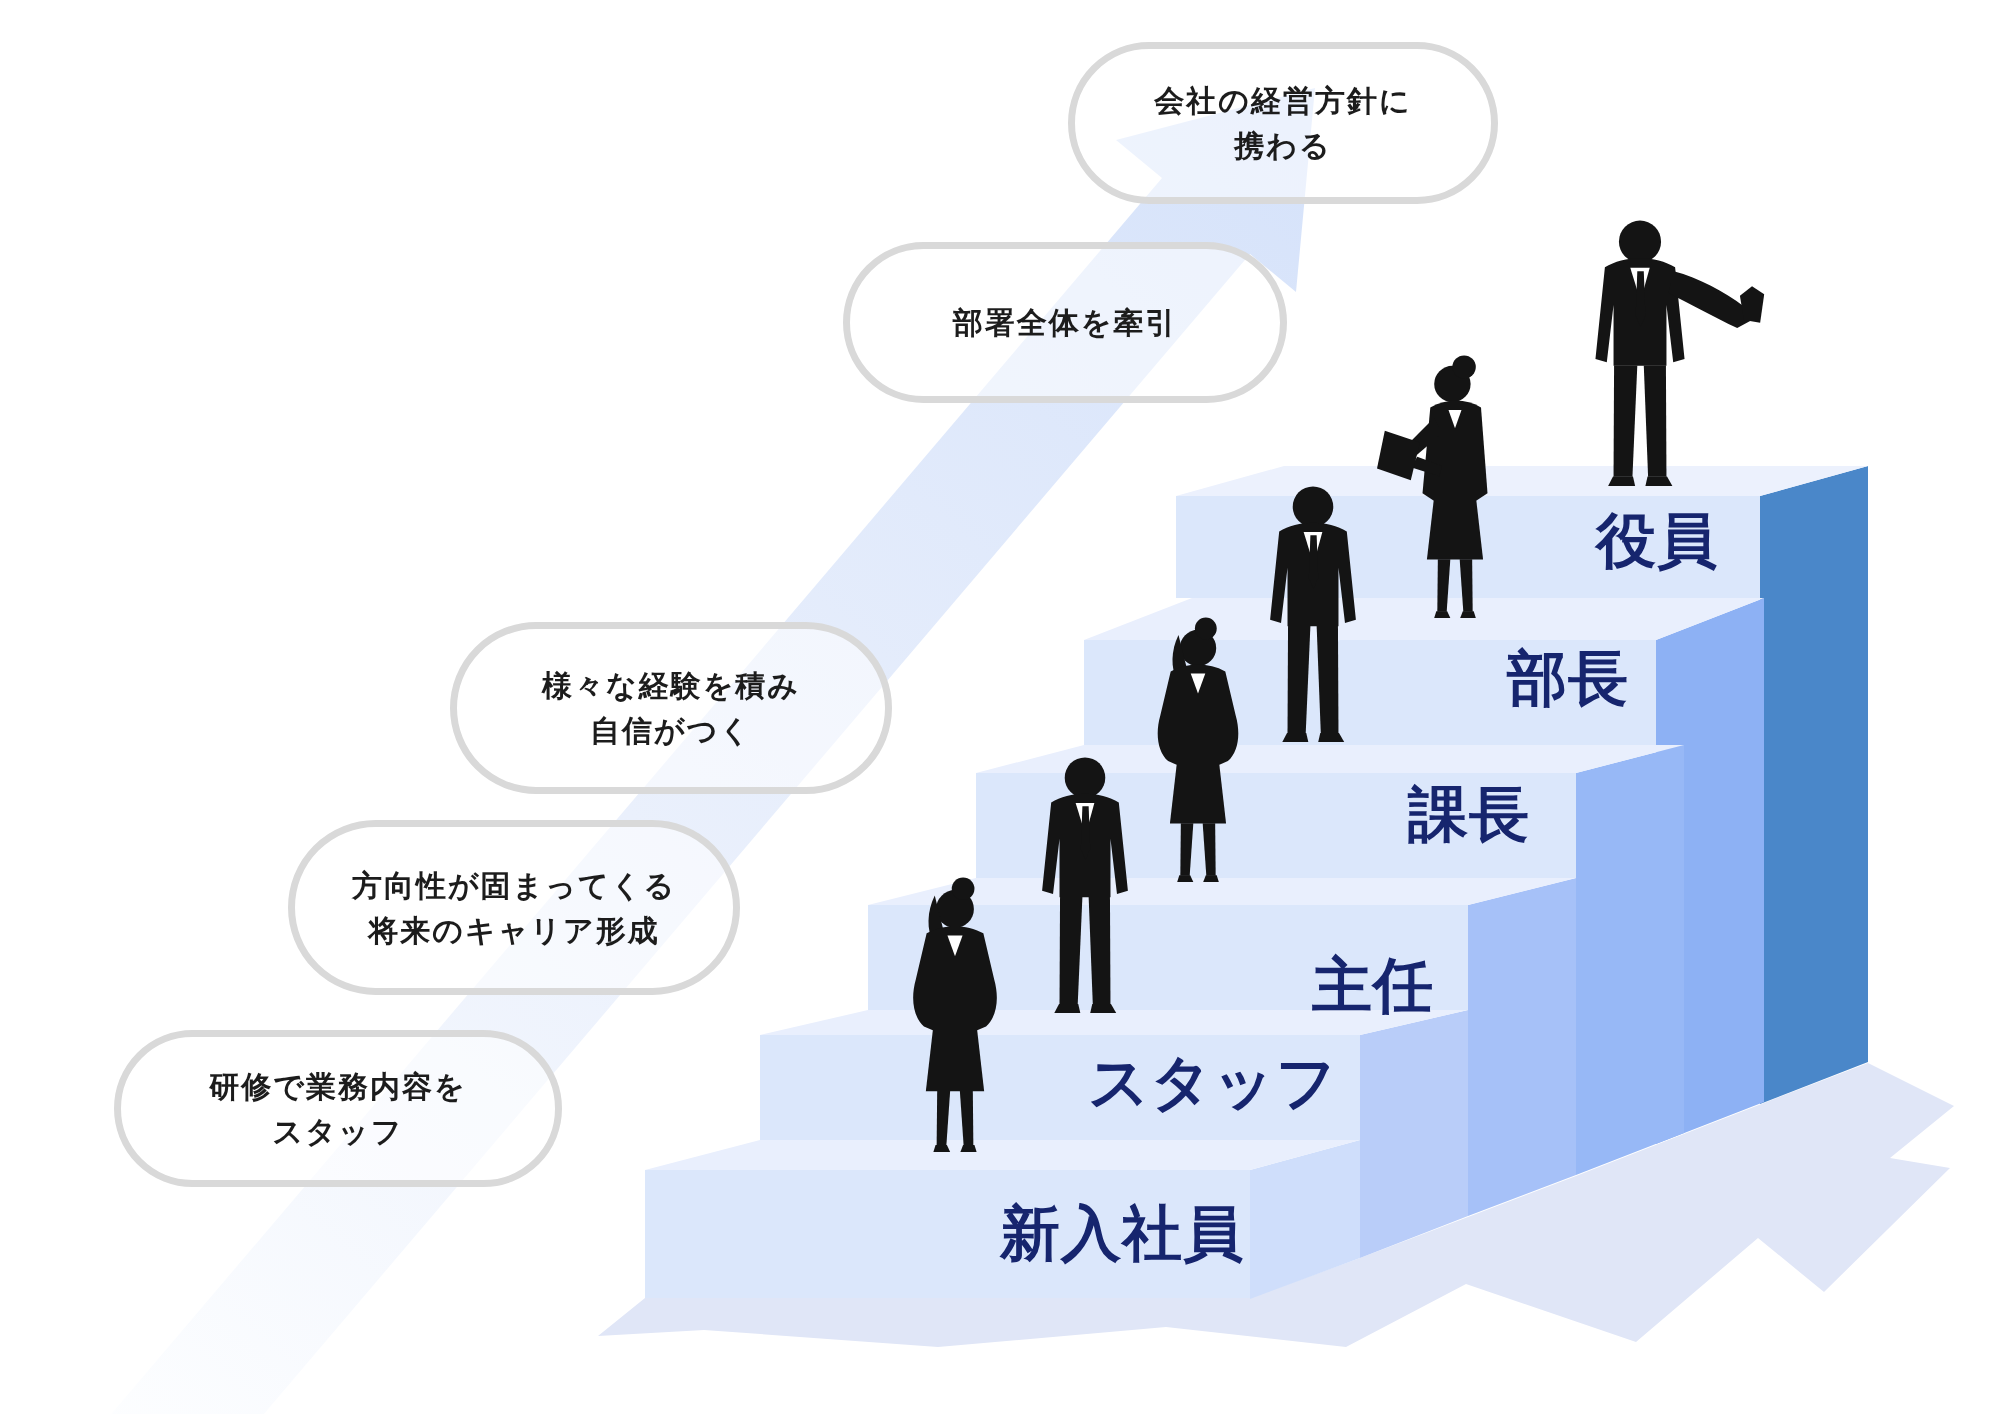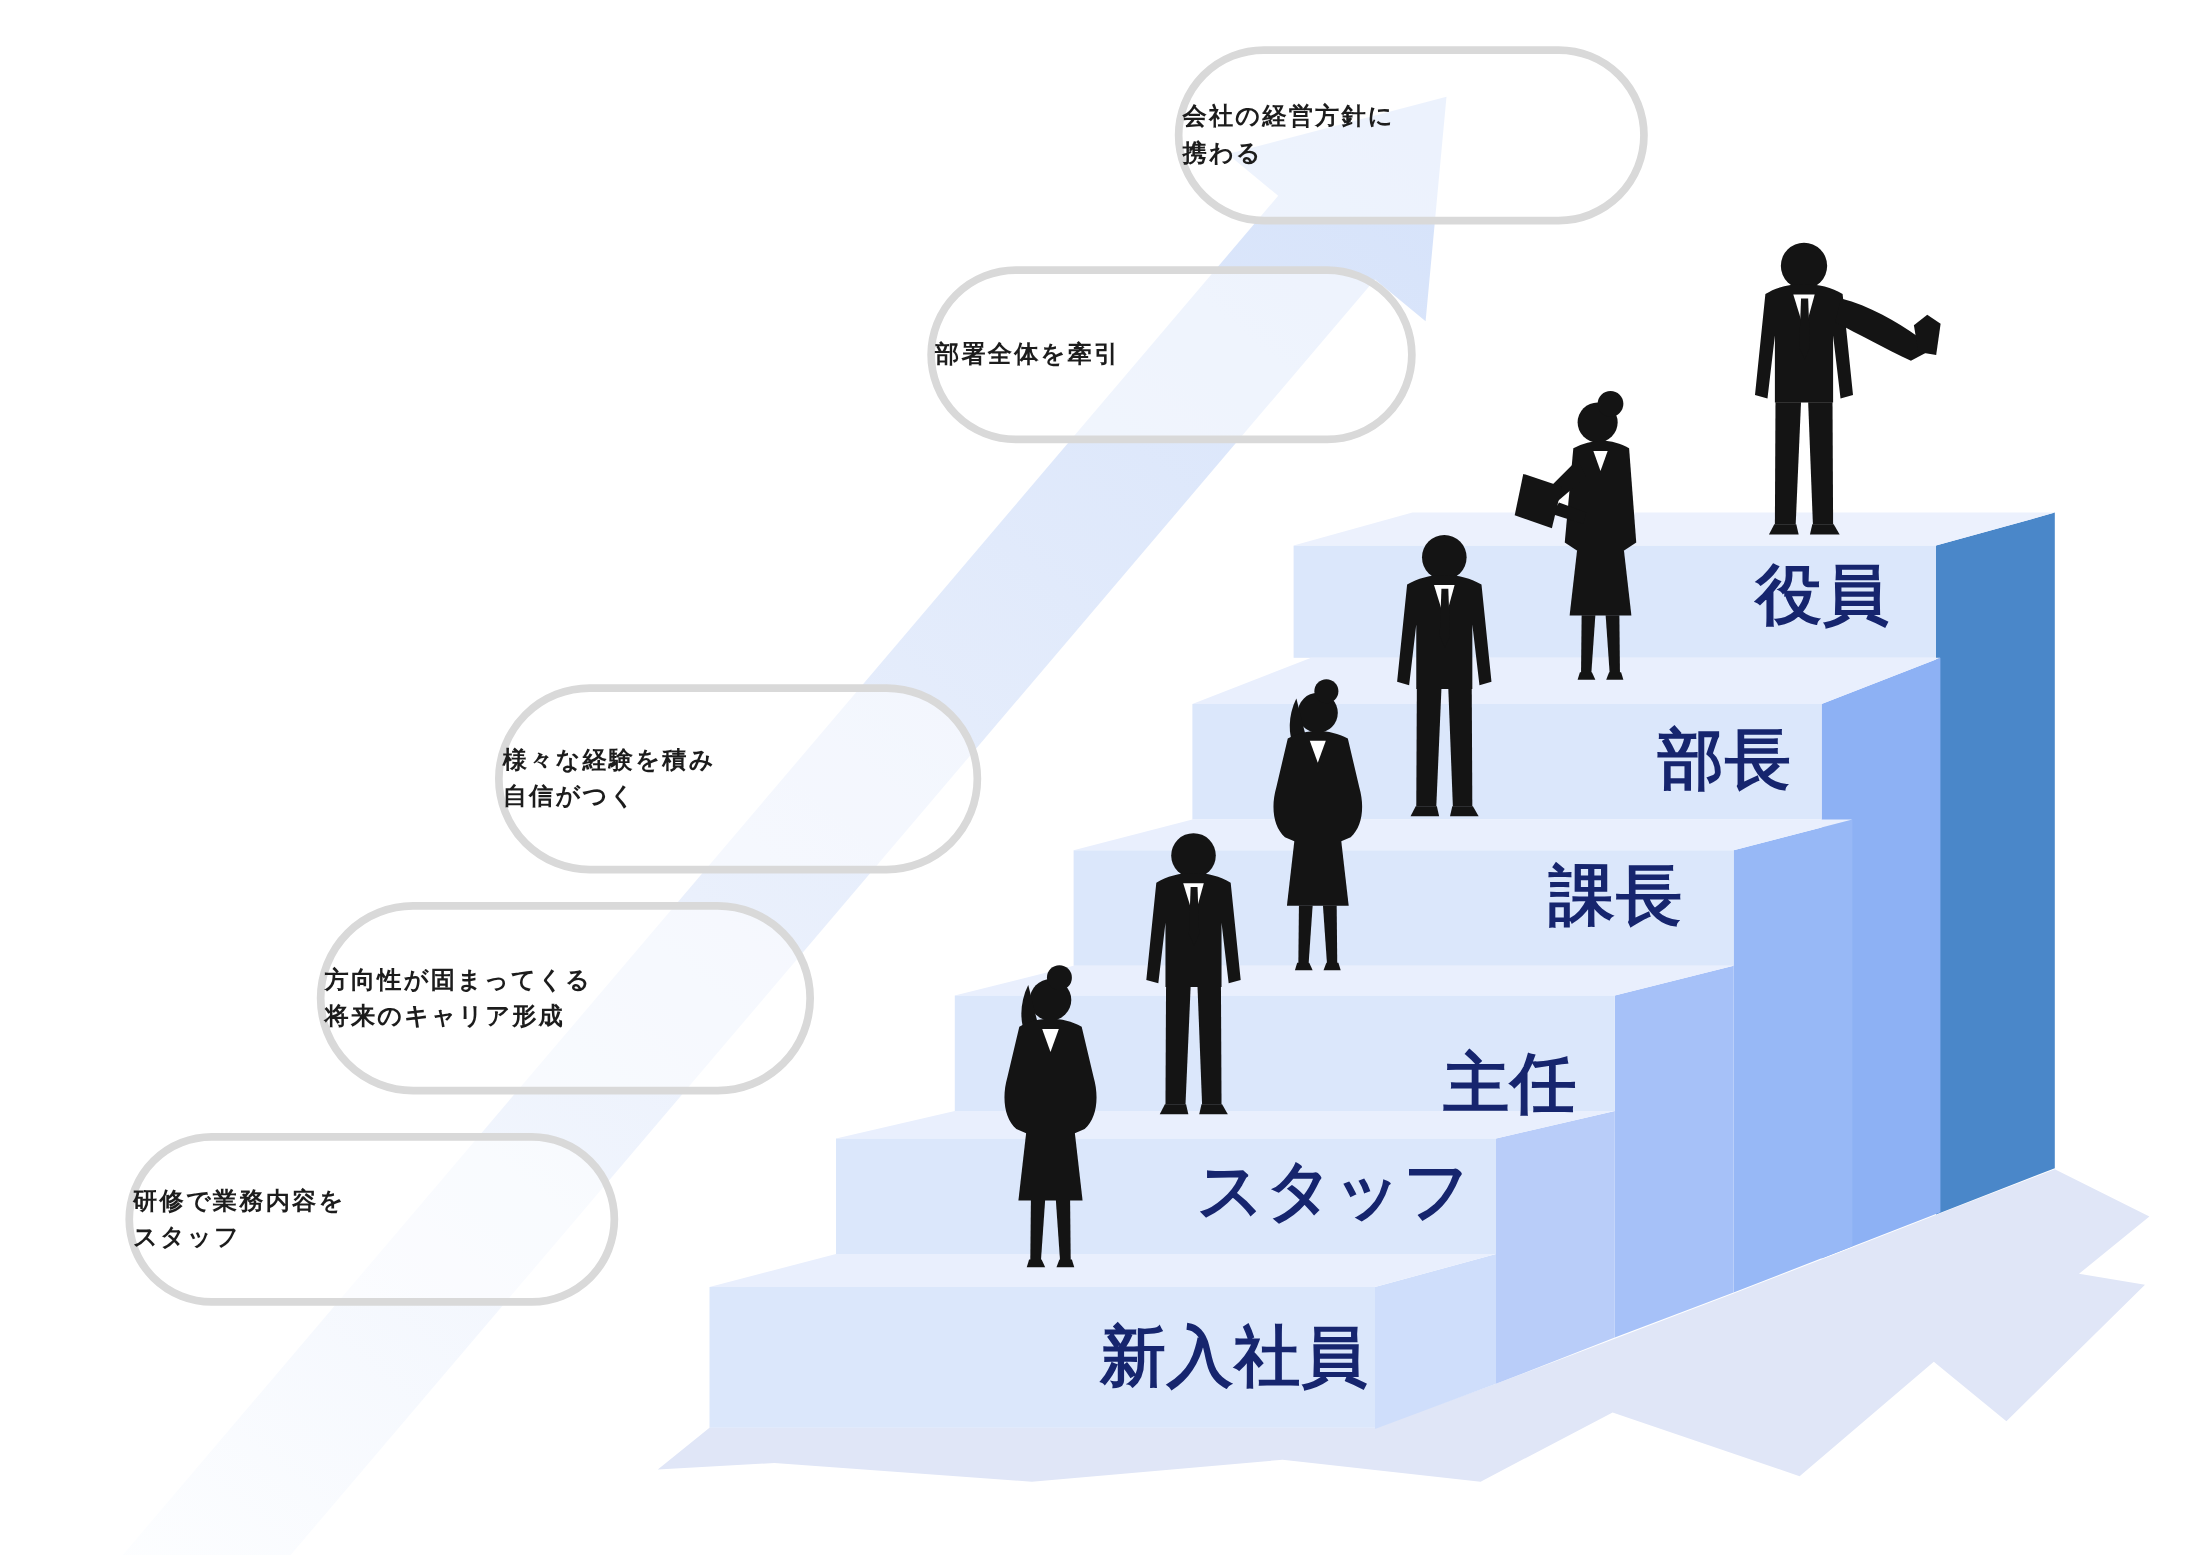--- a/index.html
+++ b/index.html
@@ -7,23 +7,23 @@
     position:relative; width:2000px; height:1414px; background:#ffffff;
     overflow:hidden;
     font-family:"DejaVu Serif","Liberation Serif",serif;
   }
   .scene { position:absolute; left:0; top:0; width:2000px; height:1414px; }
   .bubble {
     position:absolute;
     border:7px solid #d9d9d9;
     border-radius:200px;
     background:rgba(255,255,255,0.55);
-    display:flex; flex-direction:column; align-items:flex-start; justify-content:center;
+    display:flex; flex-direction:column; align-items:center; justify-content:center;
     box-sizing:border-box;
-    font-weight:700; font-size:22px; color:#1c1c1c; line-height:1.5;
+    font-weight:700; font-size:30px; color:#1c1c1c; line-height:1.5;
     text-align:center; letter-spacing:2px;
   }
   .bubble-line:empty { display:none; }
   .step-label {
     position:absolute;
     transform:translate(-50%,-50%);
     font-weight:700; font-size:60px; color:#16256e;
     letter-spacacing:1px; letter-spacing:1px; white-space:nowrap;
   }
 </style>
@@ -169,16 +169,16 @@
   </div>
   <div class="bubble" style="left:114px; top:1030px; width:448px; height:157px;">
     <span class="bubble-line">研修で業務内容を</span>
     <span class="bubble-line">スタッフ</span>
   </div>
 
   <div class="step-label" style="left:1122px; top:1234px;">新入社員</div>
   <div class="step-label" style="left:1213px; top:1083px;">スタッフ</div>
   <div class="step-label" style="left:1373px; top:951px;margin-top:35px;">主任</div>
   <div class="step-label" style="left:1469px; top:815px;">課長</div>
-  <div class="step-label" style="left:1568px; top:679px;margin-top:12px;">部長</div>
+  <div class="step-label" style="left:1568px; top:679px;">部長</div>
   <div class="step-label" style="left:1657px; top:541px;">役員</div>
 
 </div>
 
 </body></html>

